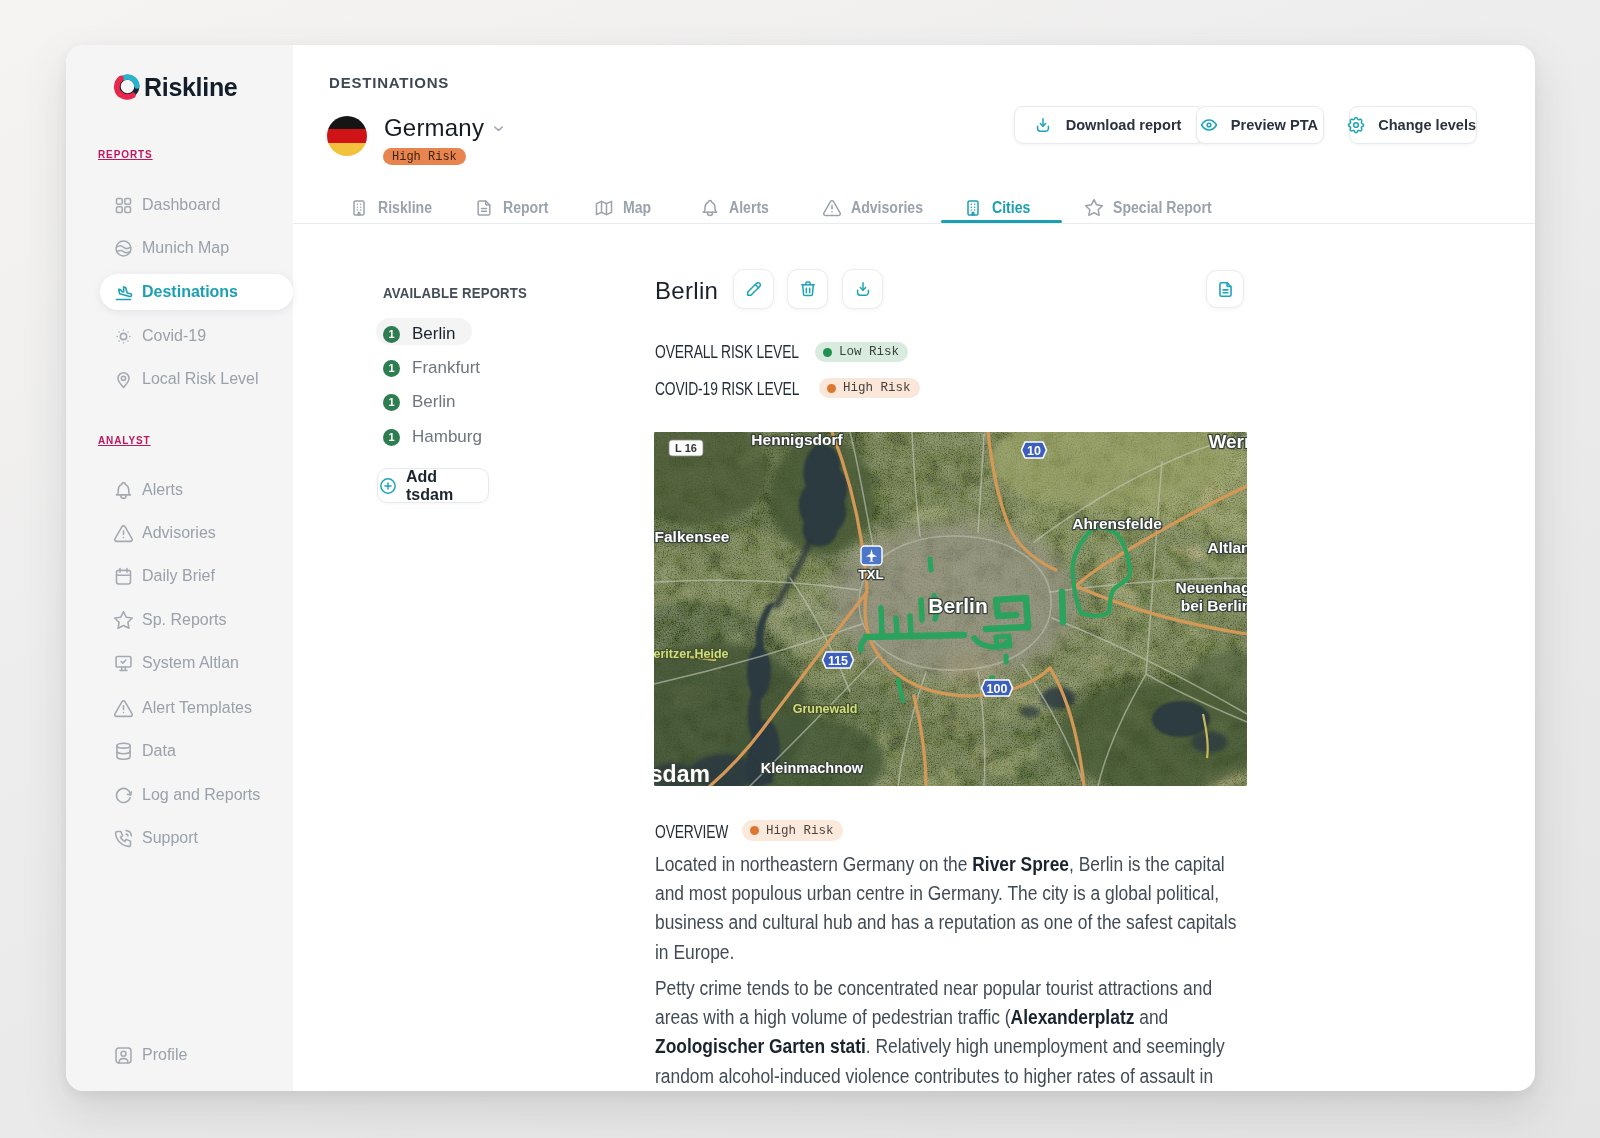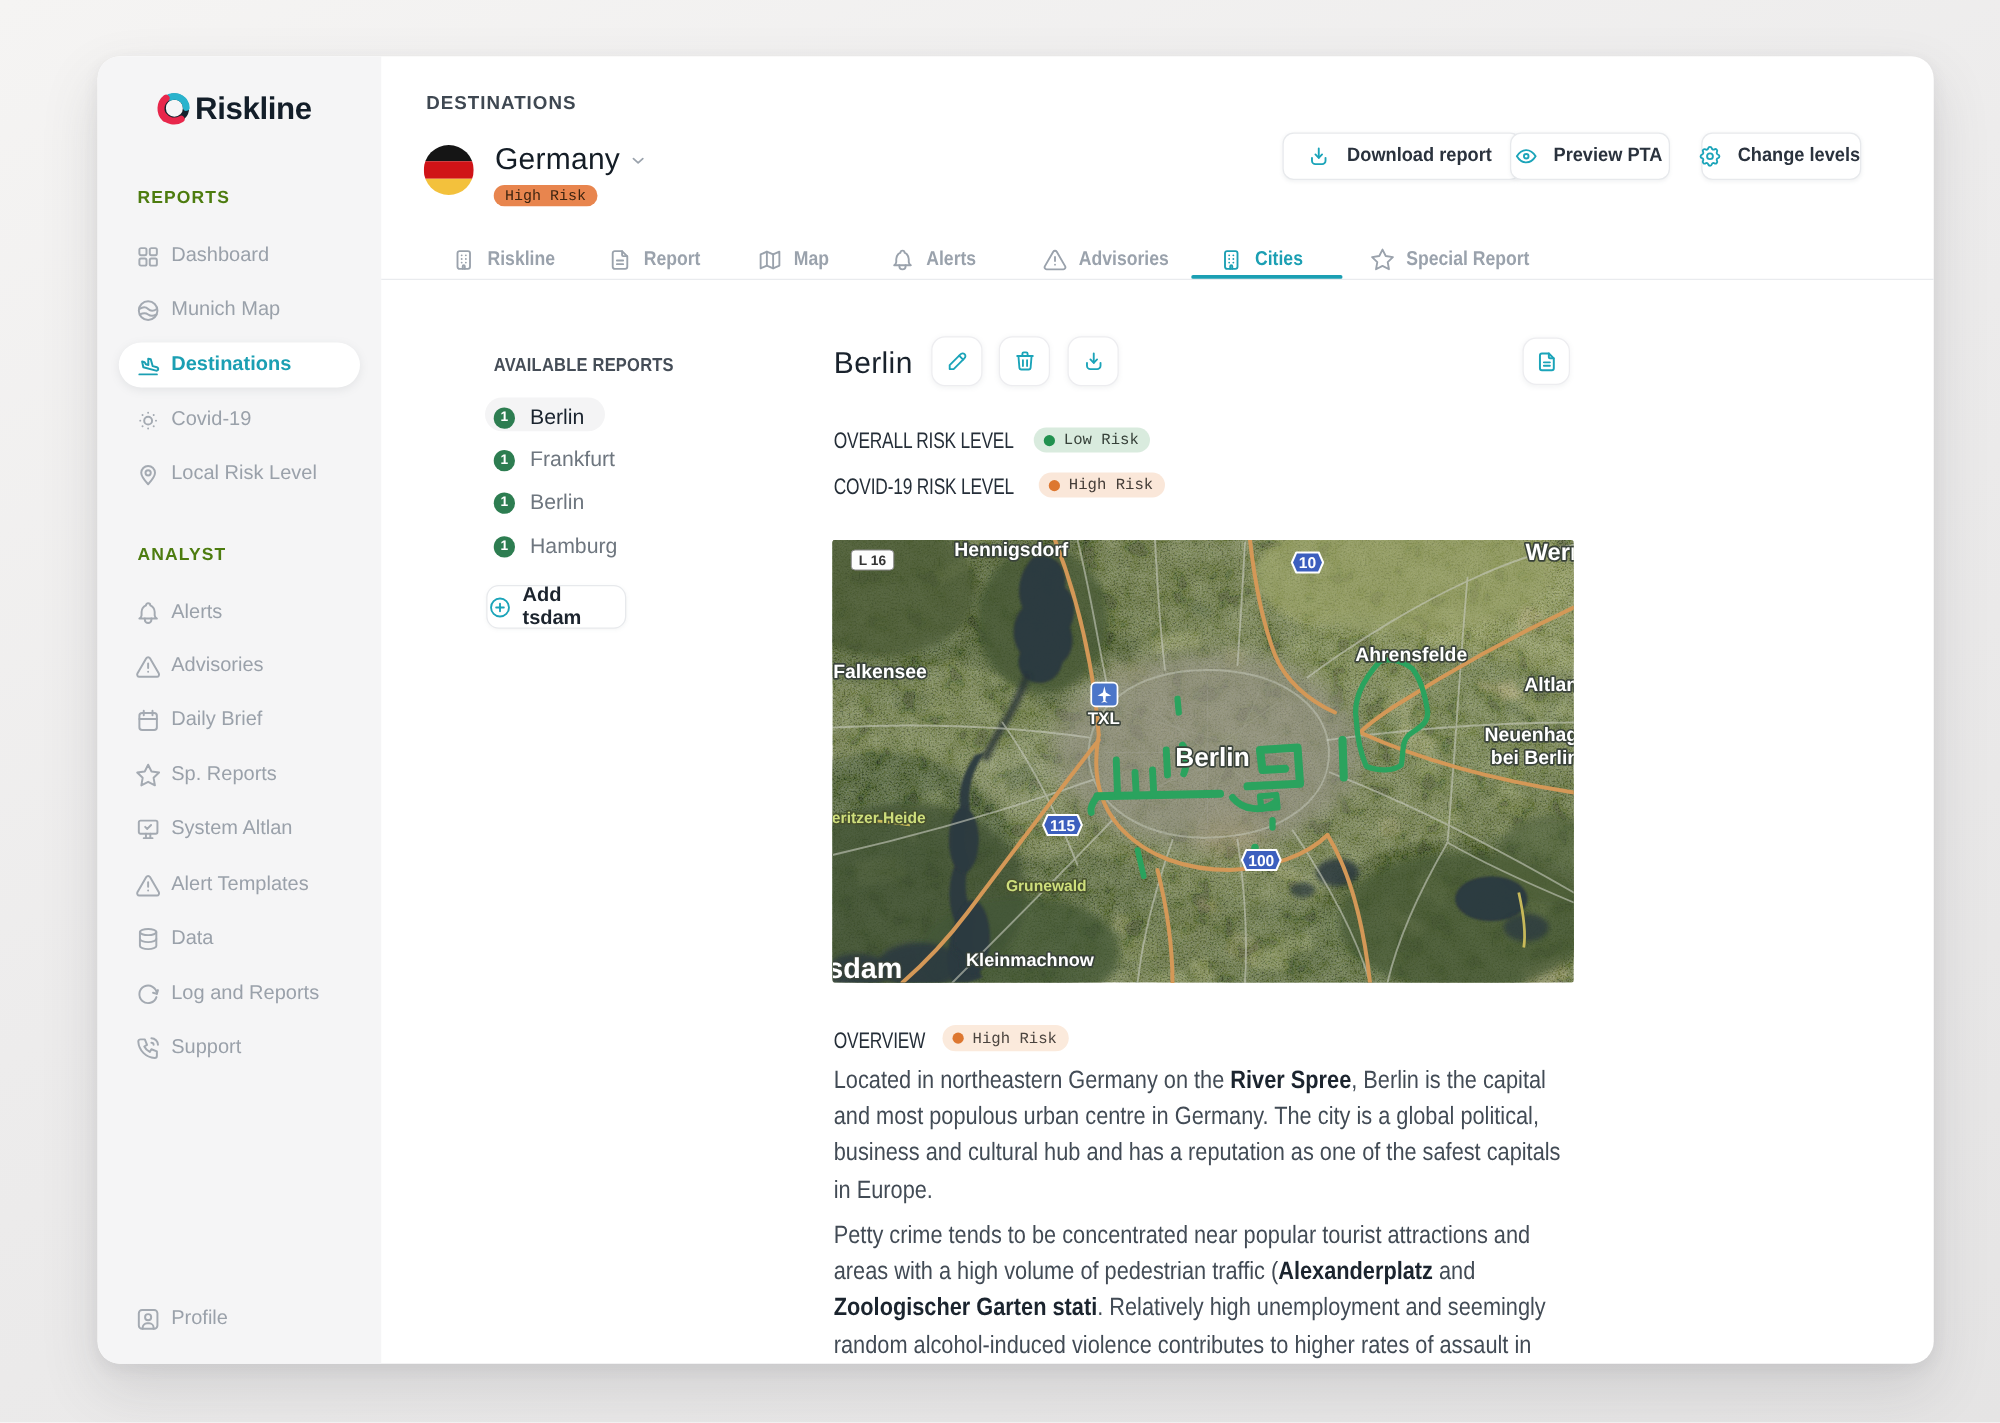--- a/index.html
+++ b/index.html
@@ -1,25 +1,25 @@
 <!DOCTYPE html>
 <html><head>
 <meta charset="utf-8">
 <style>
   * { margin:0; padding:0; box-sizing:border-box; }
   html,body { width:1600px; height:1138px; overflow:hidden; }
   body { font-family:"Liberation Sans", sans-serif;
     background:linear-gradient(155deg,#f5f4f3 0%,#edecec 45%,#e5e4e4 100%); }
   .card { position:absolute; left:66px; top:45px; width:1469px; height:1046px;
     background:#fff; border-radius:18px; overflow:hidden;
-    box-shadow:0 20px 45px rgba(80,80,90,.16), 0 4px 12px rgba(80,80,90,.08);margin-left:12px; }
+    box-shadow:0 20px 45px rgba(80,80,90,.16), 0 4px 12px rgba(80,80,90,.08); }
   .abs { position:absolute; }
   .side { position:absolute; left:0; top:0; width:227px; height:1046px; background:#f5f5f6; }
-  .navlab { position:absolute; left:32px; font-size:14px; font-weight:700; color:#4d7c0f; letter-spacing:.9px; }
-  .nitem { position:absolute; left:17px; width:193px; height:36px; display:flex; align-items:center; color:#a4aab2; }
+  .navlab { position:absolute; left:32px; font-size:10px; font-weight:700; color:#be185d; letter-spacing:.9px;text-decoration:underline; }
+  .nitem { position:absolute; left:34px; width:193px; height:36px; display:flex; align-items:center; color:#a4aab2; }
   .nitem svg { margin-left:13px; flex:none; }
   .nitem span { margin-left:8px; font-size:16px; font-weight:500; color:#9aa1aa; white-space:nowrap; }
   .nitem.act { background:#fff; border-radius:18px; box-shadow:0 2px 8px rgba(120,125,135,.14); color:#1b9fb3; }
   .nitem.act span { color:#1b9fb3; font-weight:600; }
   .logo-txt { position:absolute; left:78px; top:28px; font-size:25px; font-weight:700; color:#131e29; letter-spacing:-.3px; }
   .btn { position:absolute; top:61px; height:38px; background:#fff; border:1px solid #e7e9ec; border-radius:9px;
      box-shadow:0 1px 3px rgba(130,135,145,.10); display:flex; align-items:center; justify-content:center; gap:9px;
      font-size:15.5px; font-weight:700; color:#2a323d; }
   .btn svg { color:#1ba4b9; flex:none; }
   .btn span { white-space:nowrap; transform:scaleX(.94); }

